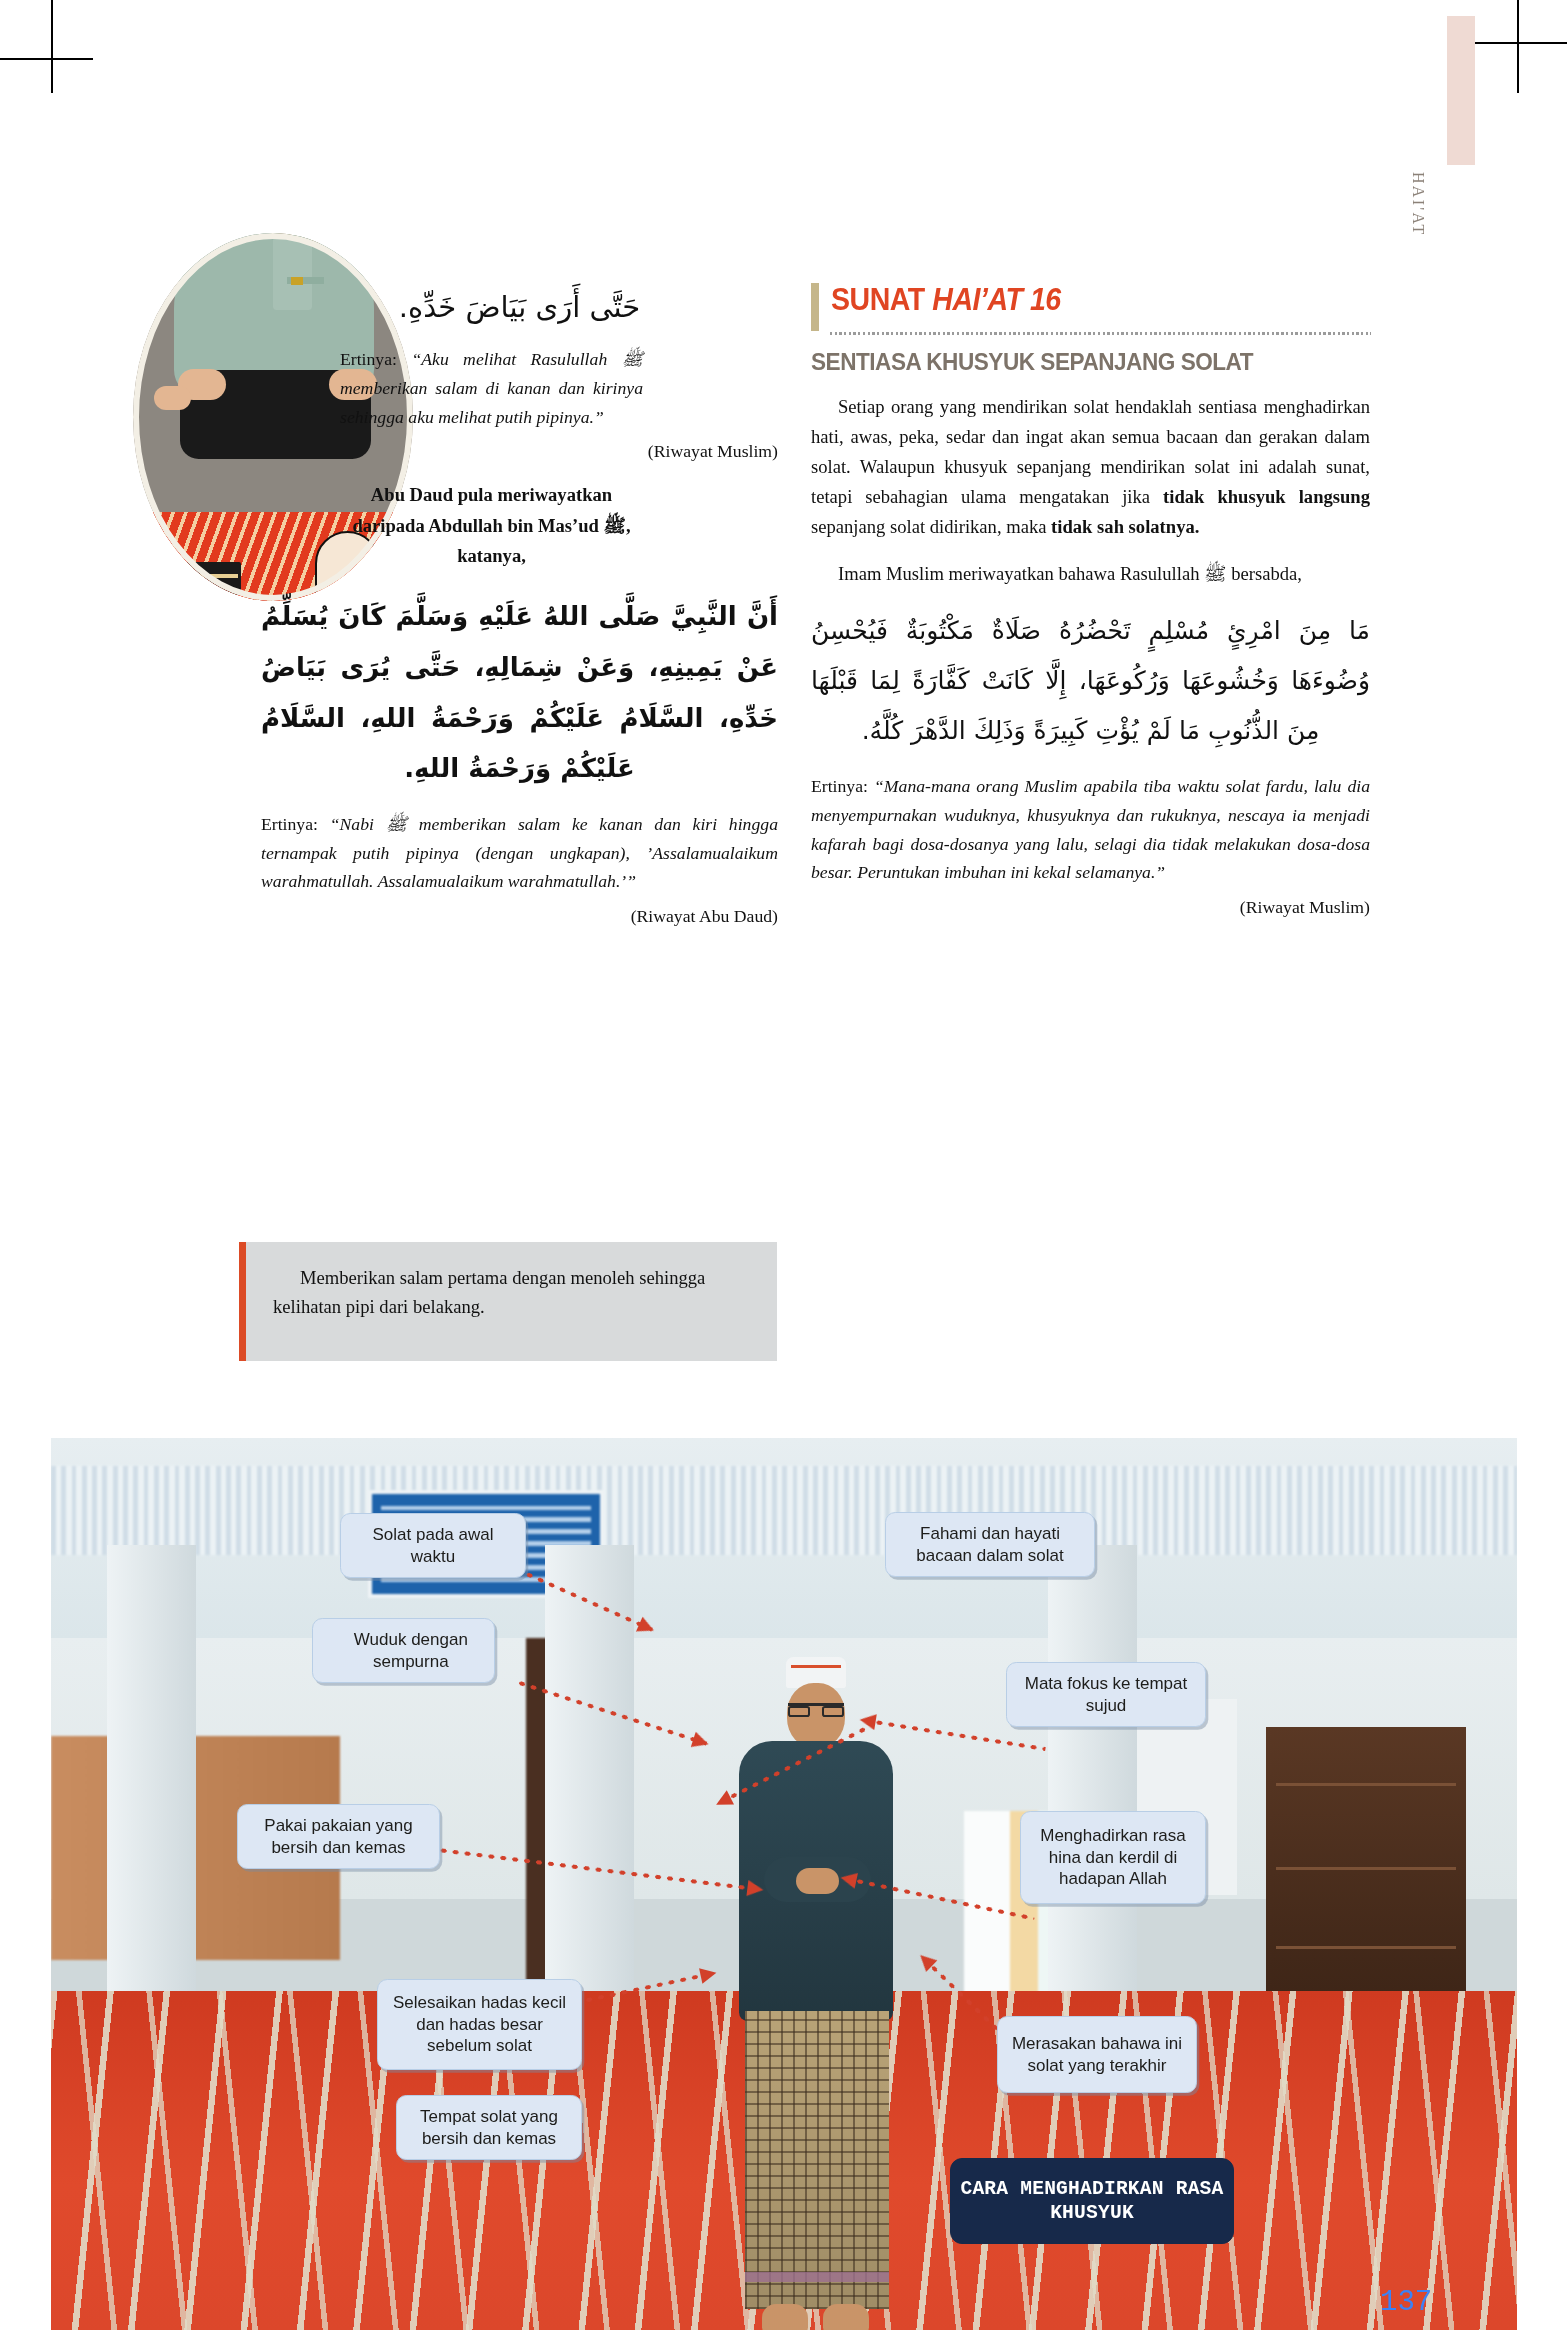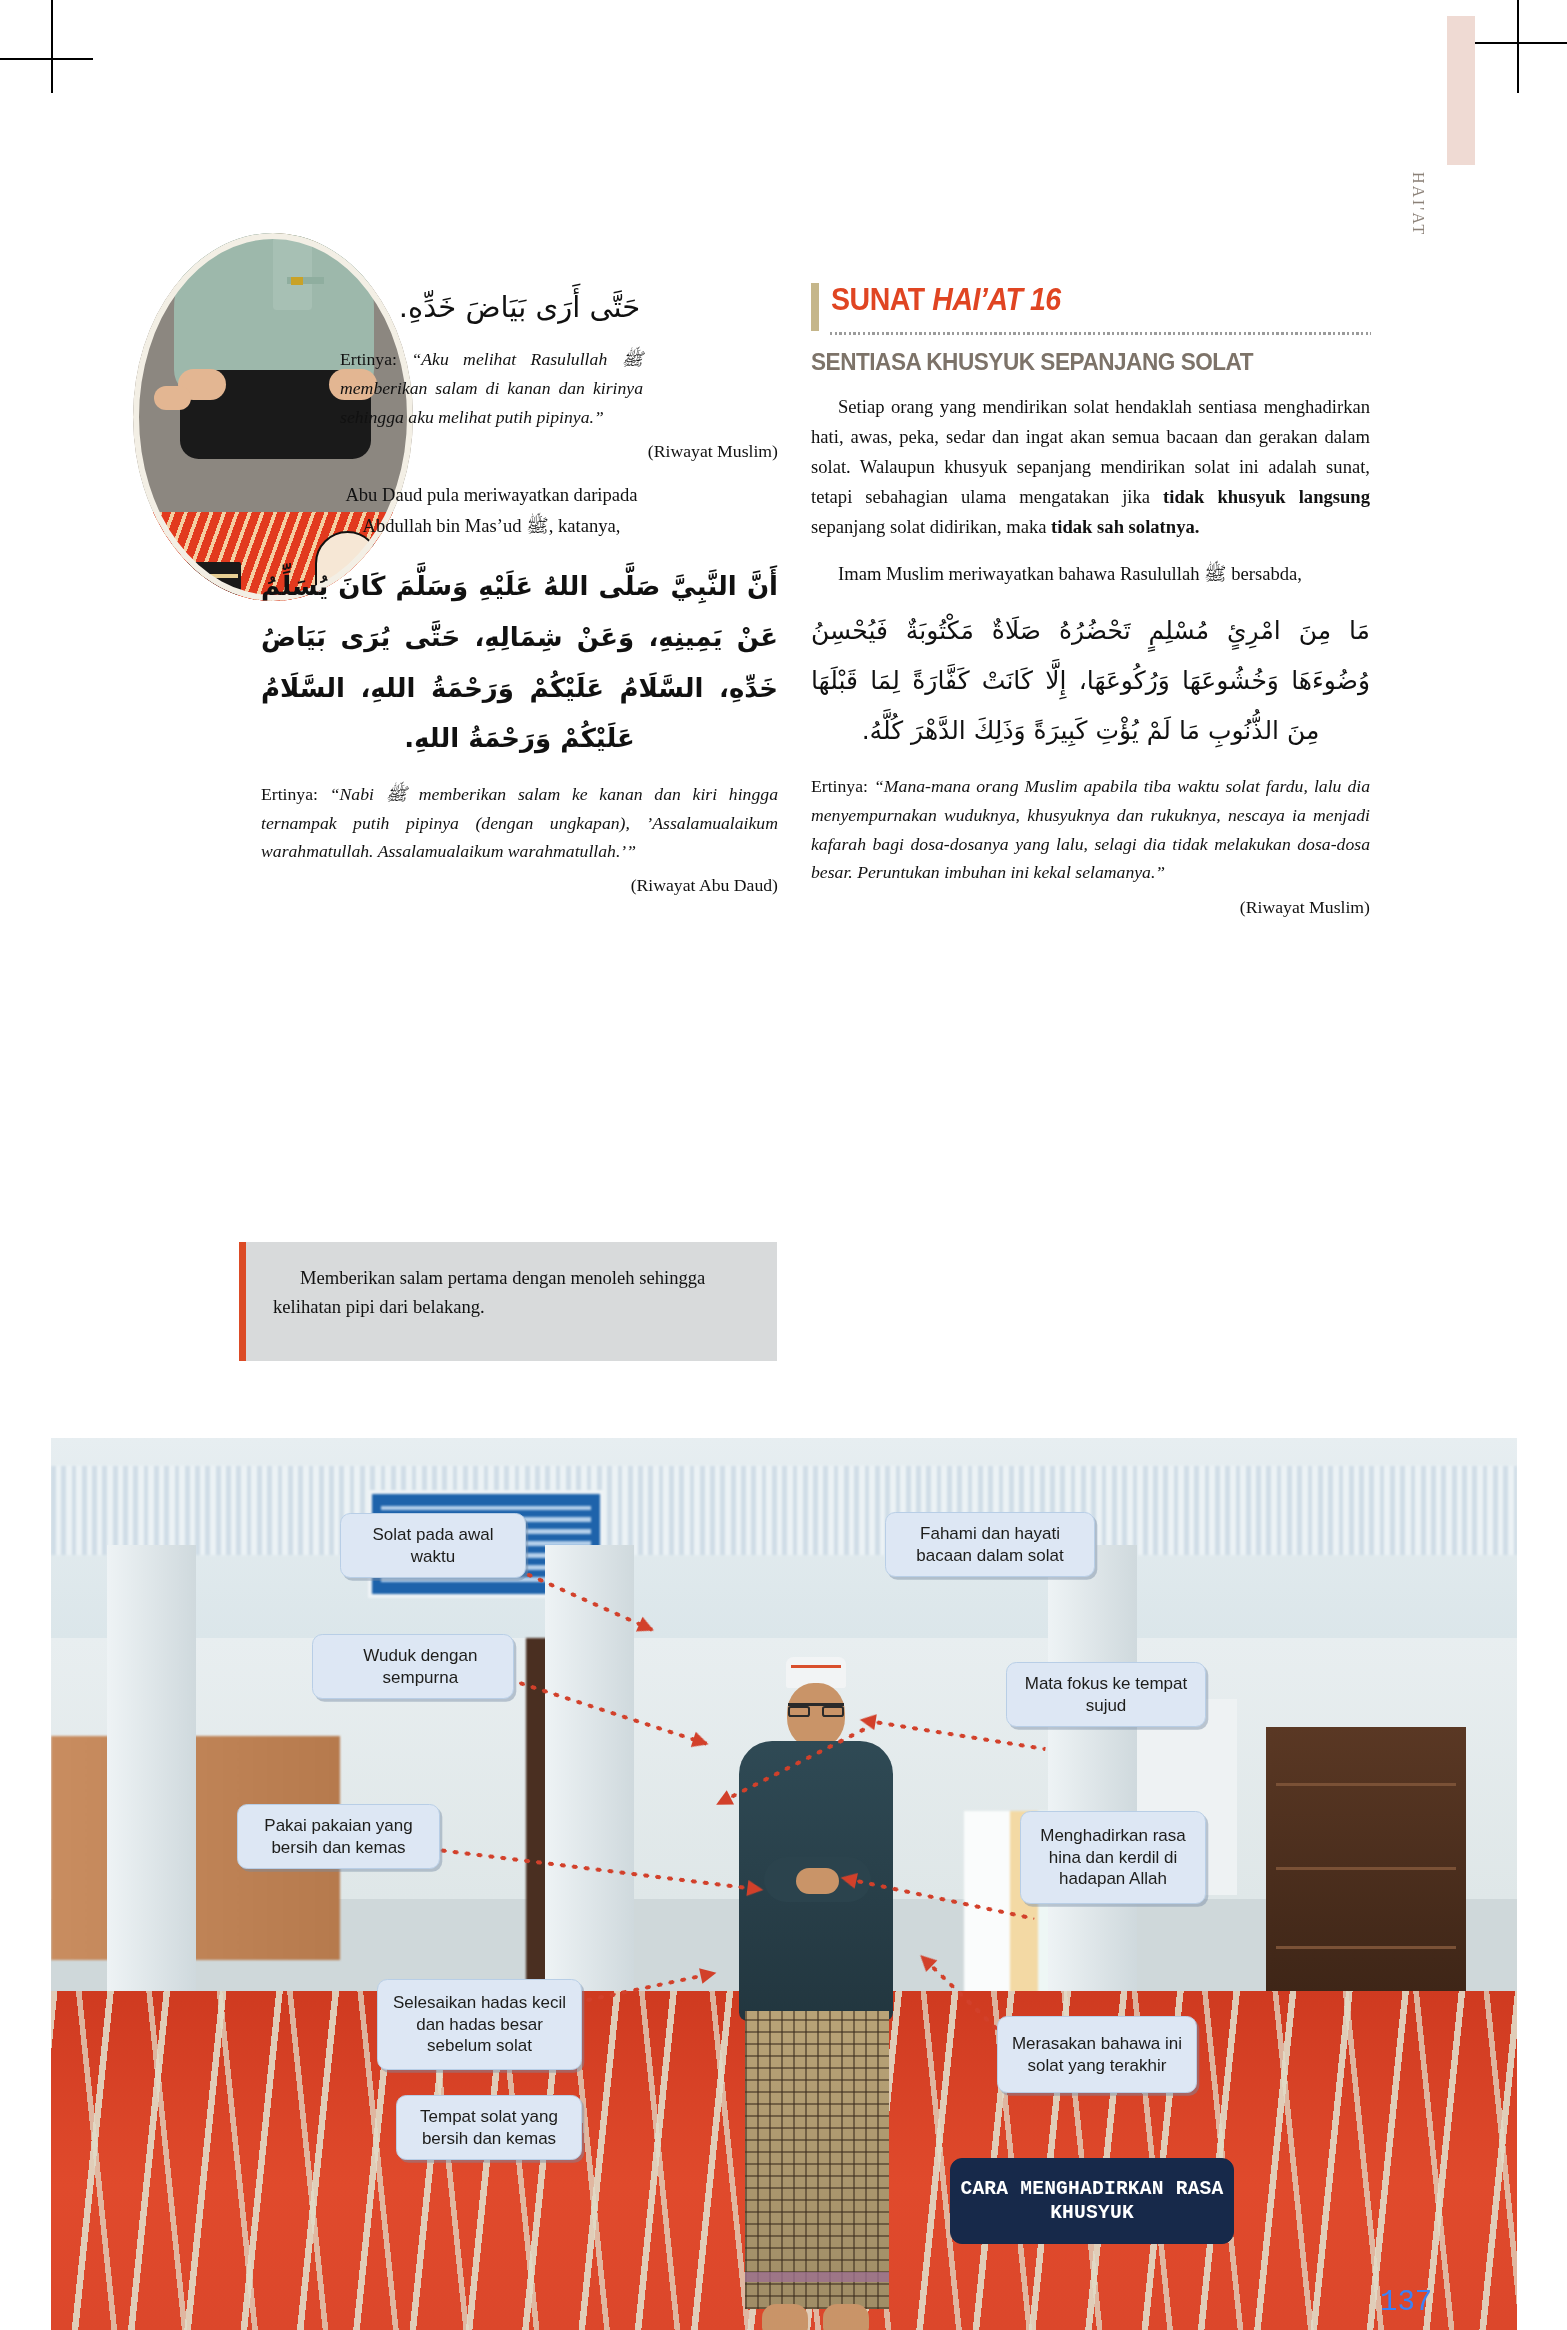--- a/index.html
+++ b/index.html
@@ -118,21 +118,21 @@
     letter-spacing:0;
   }
   .ar.just{text-align:justify;text-align-last:center;}
 
   .body-txt{
     font-size:18.6px;line-height:1.62;color:#111;
     text-align:justify;
     font-family:"Liberation Serif",serif;
   }
   .body-txt.indent{text-indent:27px;}
-  .body-txt.centered{text-align:center;}
+  .body-txt.centered{text-align:center;font-weight:bold;}
   .italic{font-style:italic;}
   .bold{font-weight:bold;}
   .src{
     font-size:17.7px;line-height:1.5;text-align:right;color:#111;
     margin-top:6.5px;
   }
   .ertinya{font-size:17.7px;line-height:1.62;color:#111;text-align:justify;}
 
   
   #sunat-head{position:relative;height:56px;margin-bottom:12px;}
@@ -503,21 +503,21 @@
       <div class="dots"></div>
       <div class="head"></div>
     </div>
 
     <div class="callout" style="left:289px;top:75px;width:186px;height:65px;">
       <span>Solat pada awal waktu</span>
     </div>
     <div class="callout" style="left:834px;top:74px;width:210px;height:65px;">
       <span>Fahami dan hayati bacaan dalam solat</span>
     </div>
-    <div class="callout" style="left:261px;top:196px;width:202px;height:65px;padding-left:24px;">
+    <div class="callout" style="left:261px;top:180px;width:183px;height:65px;padding-left:24px;">
       <span>Wuduk dengan sempurna</span>
     </div>
     <div class="callout" style="left:955px;top:224px;width:200px;height:65px;">
       <span>Mata fokus ke tempat sujud</span>
     </div>
     <div class="callout" style="left:186px;top:366px;width:203px;height:65px;">
       <span>Pakai pakaian yang bersih dan kemas</span>
     </div>
     <div class="callout" style="left:969px;top:373px;width:186px;height:93px;">
       <span>Menghadirkan rasa hina dan kerdil di hadapan Allah</span>

